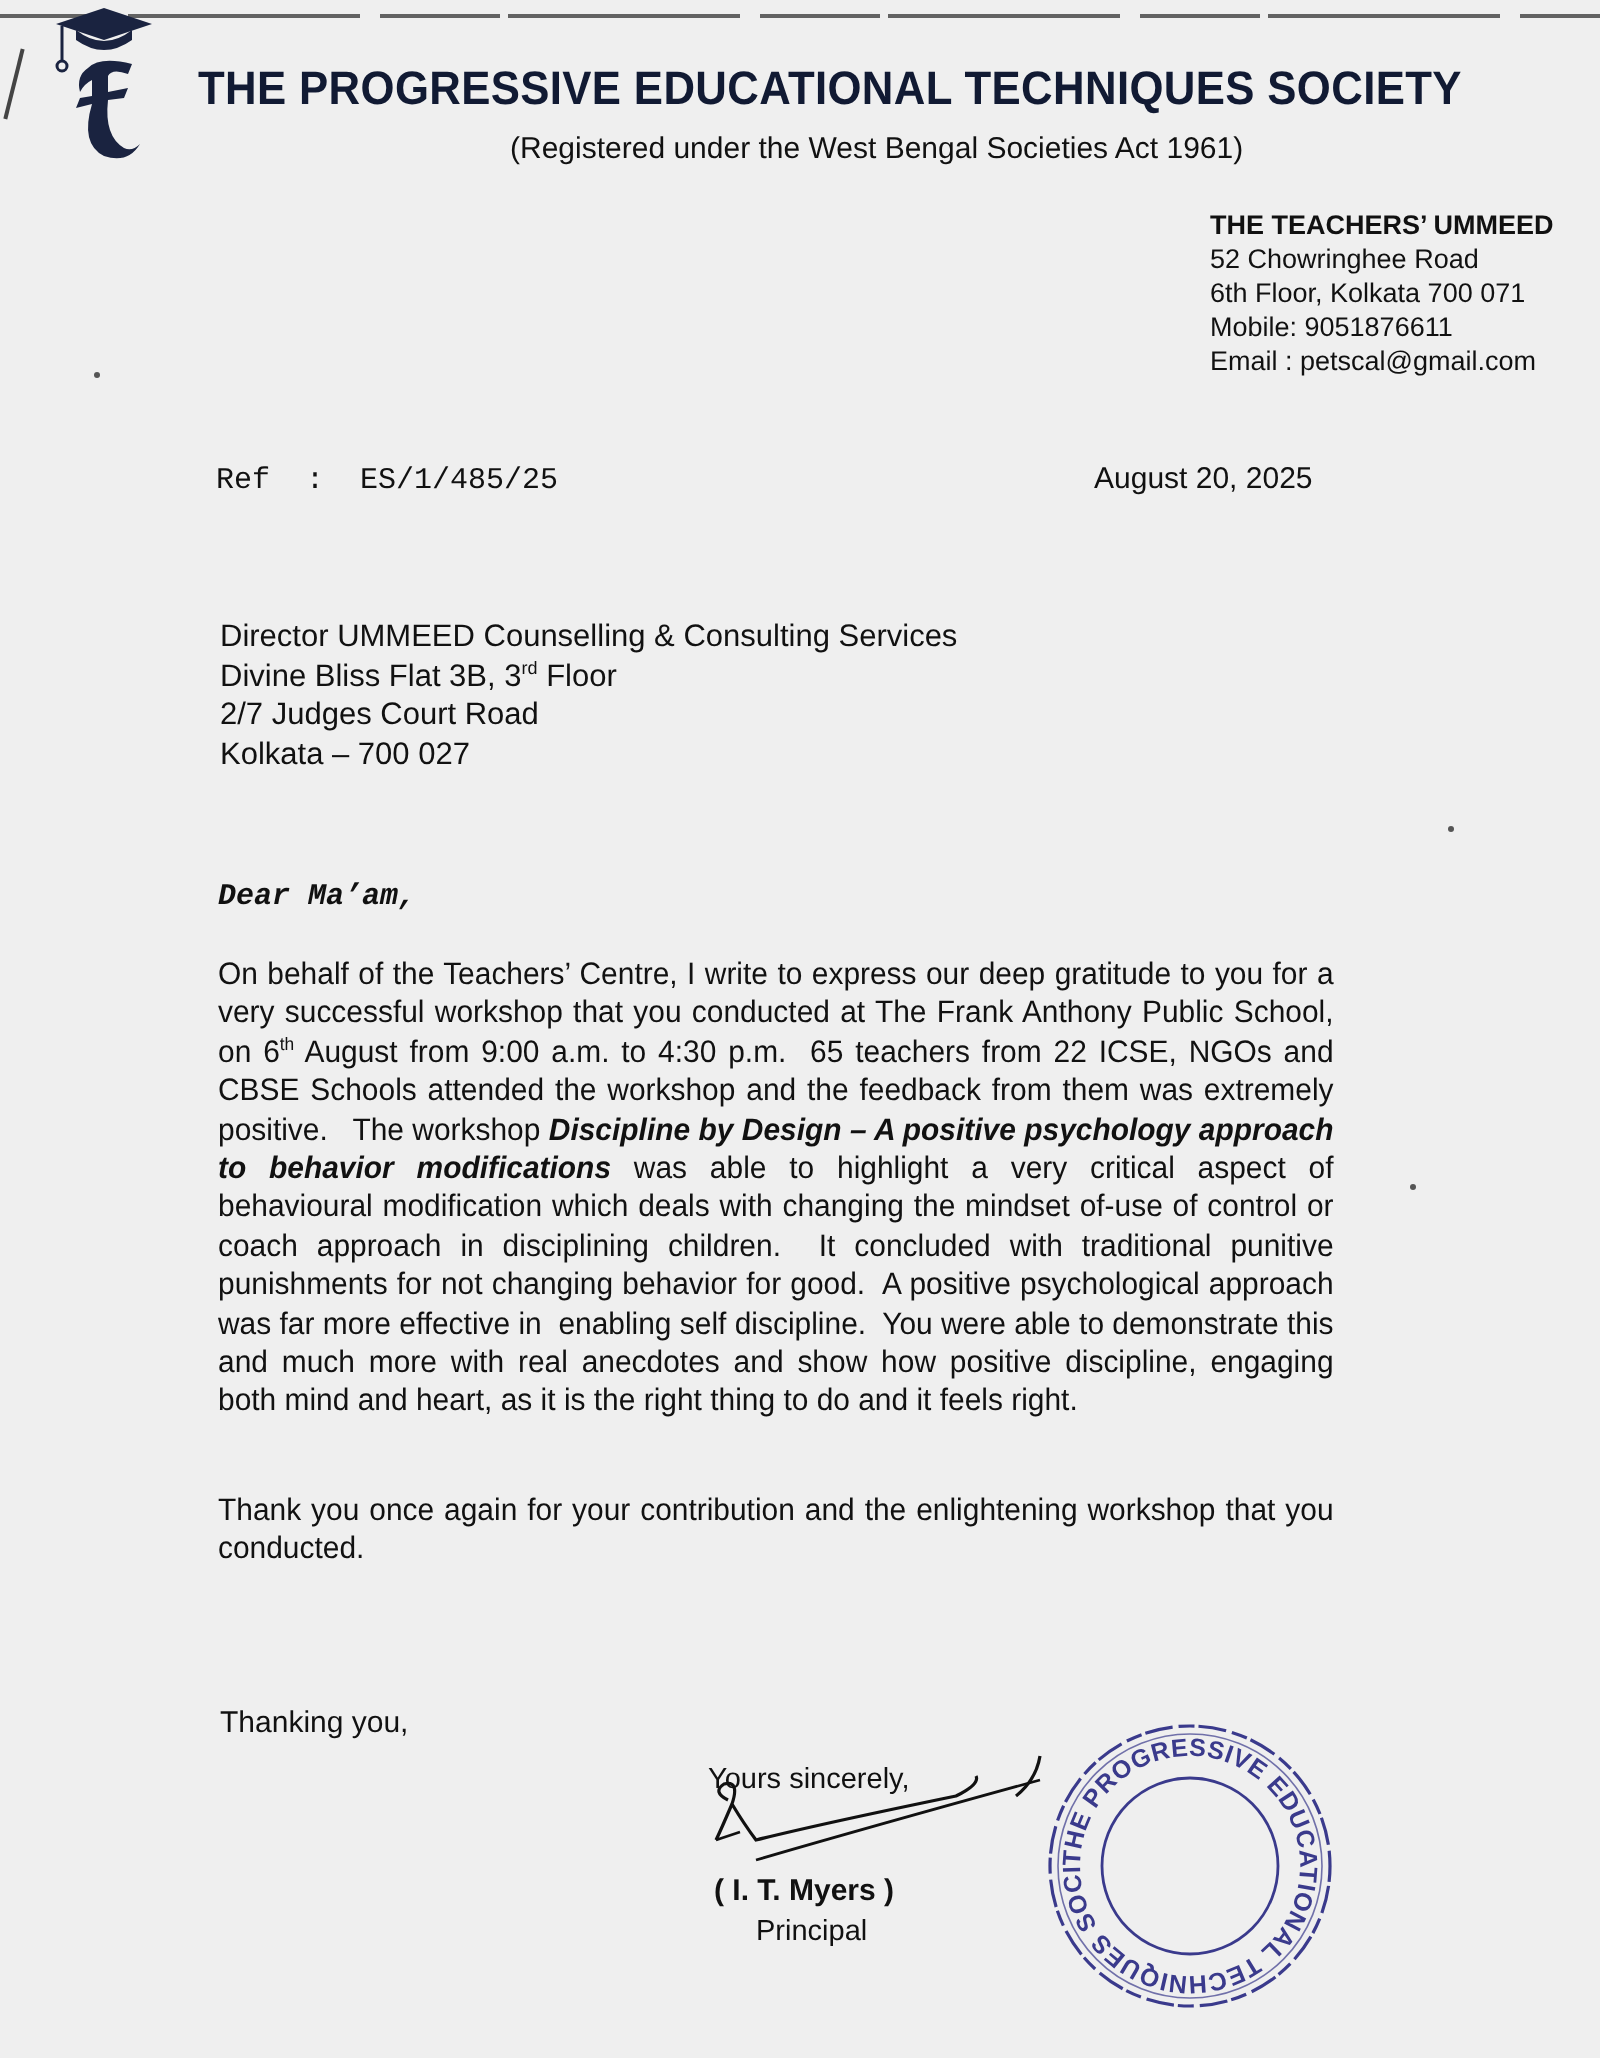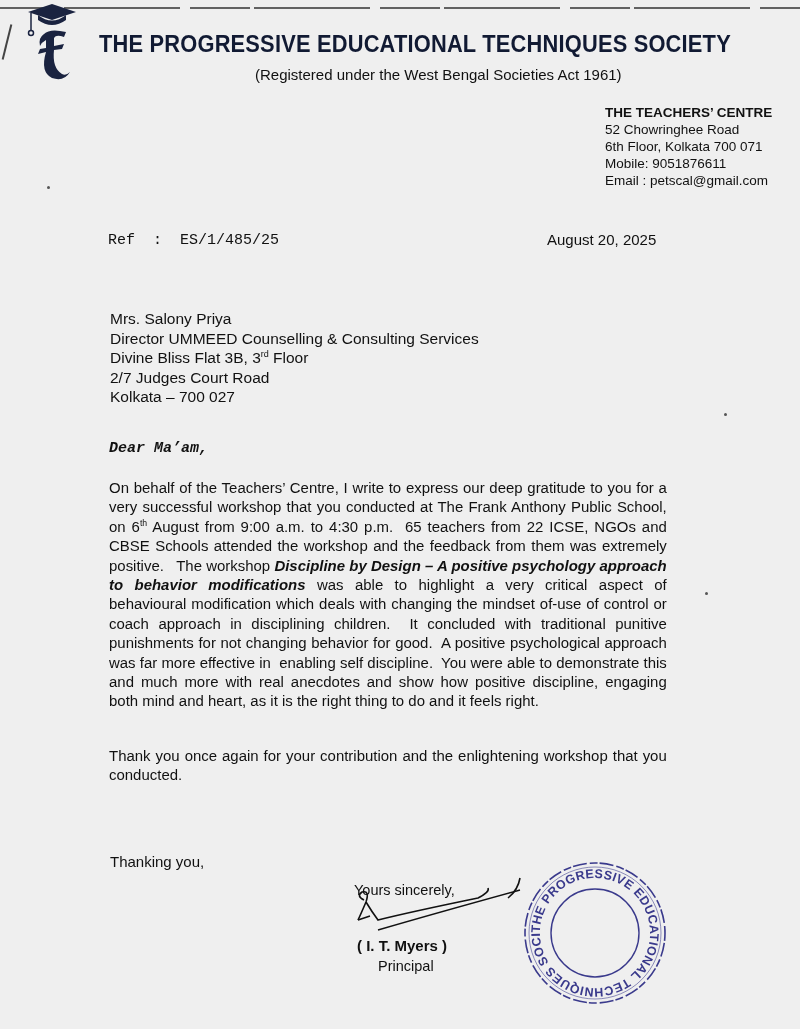--- a/index.html
+++ b/index.html
@@ -48,36 +48,35 @@
   <path d="M14,13 Q28,24 42,13 L42,18 Q28,28 14,18 Z" fill="#1a2340"></path>
   <line x1="7" y1="11" x2="7" y2="28" stroke="#1a2340" stroke-width="1.5"></line>
   <circle cx="7" cy="31" r="2.5" fill="none" stroke="#1a2340" stroke-width="1.5"></circle>
   <path d="M20,32 Q26,26 42,30 L40,35 Q32,32 30,36 L30,44 L40,42 L38,47 L30,48 Q28,66 38,72 Q42,74 46,70 Q40,80 28,76 Q16,70 22,50 L14,52 L16,47 L22,46 L22,38 Q18,40 16,44 Q14,36 20,32 Z" fill="#1a2340"></path>
 </svg>
 
 <div class="org-name">THE PROGRESSIVE EDUCATIONAL TECHNIQUES SOCIETY</div>
 <div class="org-reg">(Registered under the West Bengal Societies Act 1961)</div>
 
 <div class="contact">
-  <div class="ct-title">THE TEACHERS’ CENTRE</div>
+  <div class="ct-title">THE TEACHERS’ UMMEED</div>
   <div>52 Chowringhee Road</div>
   <div>6th Floor, Kolkata 700 071</div>
   <div>Mobile: 9051876611</div>
   <div>Email : petscal@gmail.com</div>
 </div>
 
 <div class="dot" style="left:47px;top:186px;"></div>
 <div class="dot" style="left:724px;top:413px;"></div>
 <div class="dot" style="left:705px;top:592px;"></div>
 
 <div class="ref" style="white-space:pre;font-family:Liberation Mono, monospace;">Ref  :  ES/1/485/25</div>
 <div class="date">August 20, 2025</div>
 
 <div class="recipient">
-  <div>Mrs. Salony Priya</div>
   <div>Director UMMEED Counselling &amp; Consulting Services</div>
   <div><span>Divine Bliss Flat 3B, 3</span><sup>rd</sup><span> Floor</span></div>
   <div>2/7 Judges Court Road</div>
   <div>Kolkata – 700 027</div>
 </div>
 
 <div class="salutation">Dear Ma’am,</div>
 
 <div class="para para1"><span>On behalf of the Teachers’ Centre, I write to express our deep gratitude to you for a very successful workshop that you conducted at The Frank Anthony Public School, on 6</span><sup>th</sup><span style="white-space:pre-wrap;"> August from 9:00 a.m. to 4:30 p.m.  65 teachers from 22 ICSE, NGOs and CBSE Schools attended the workshop and the feedback from them was extremely positive.   The workshop </span><b>Discipline by Design – A positive psychology approach to behavior modifications</b><span style="white-space:pre-wrap;"> was able to highlight a very critical aspect of behavioural modification which deals with changing the mindset of-use of control or coach approach in disciplining children.  It concluded with traditional punitive punishments for not changing behavior for good.  A positive psychological approach was far more effective in  enabling self discipline.  You were able to demonstrate this and much more with real anecdotes and show how positive discipline, engaging both mind and heart, as it is the right thing to do and it feels right.</span></div>
 

